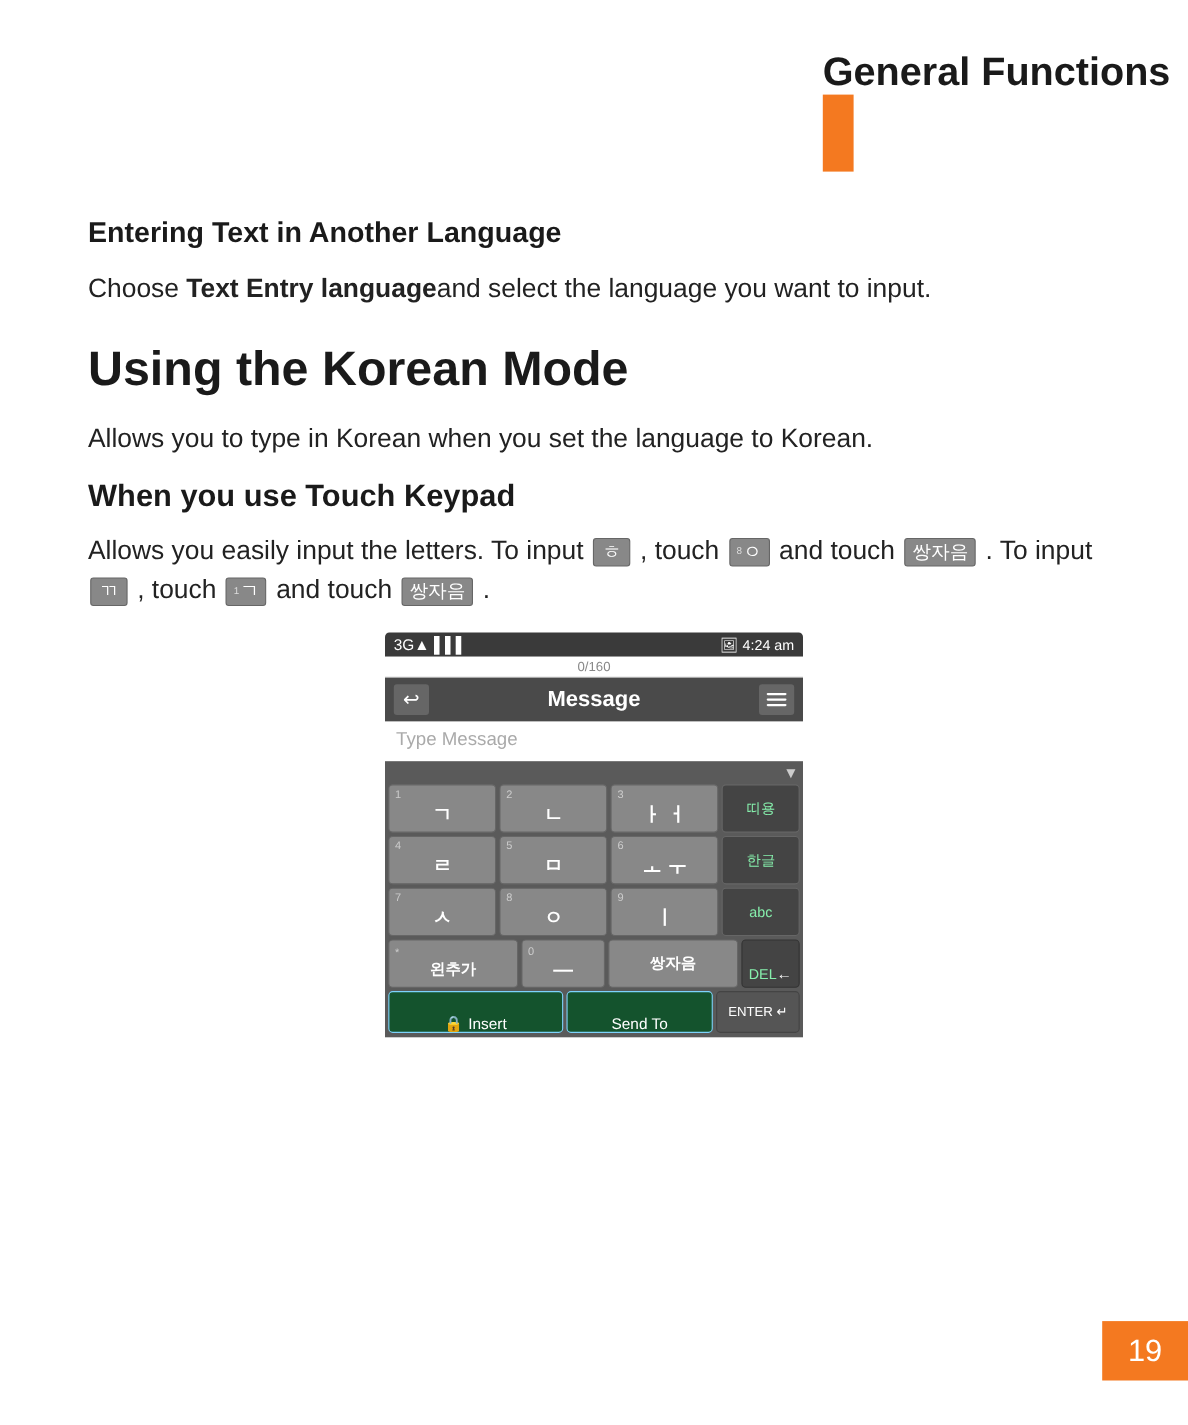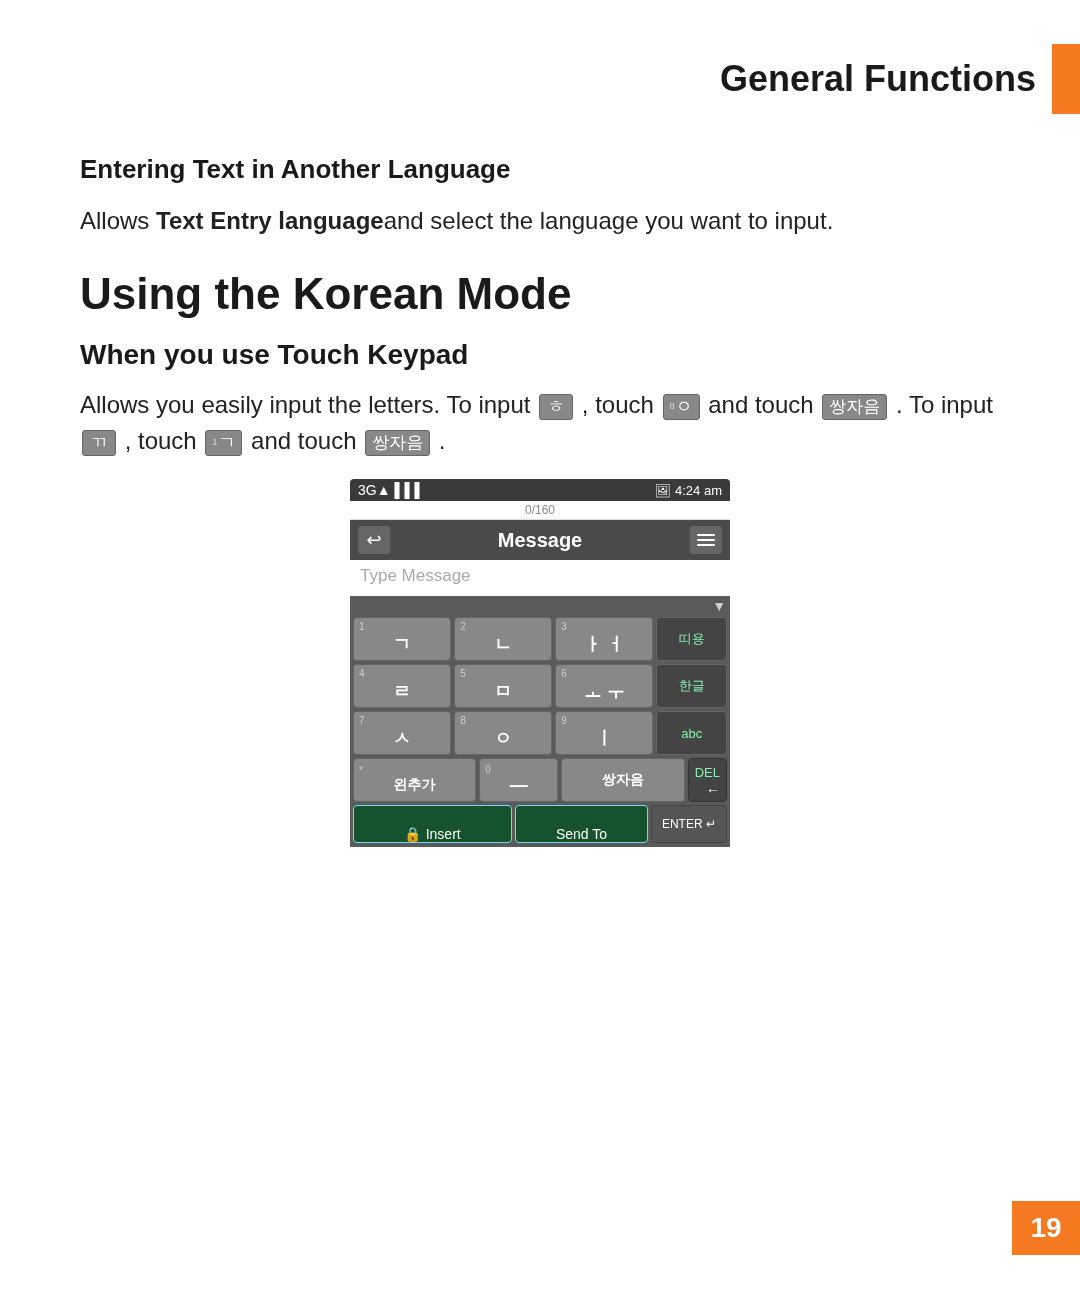--- a/index.html
+++ b/index.html
@@ -16,20 +16,21 @@
     .header {
       display: flex;
       justify-content: flex-end;
       align-items: flex-start;
       padding-top: 44px;
       padding-right: 0;
     }
     .header-title-wrap {
       display: flex;
       align-items: stretch;
+      flex-direction: column;
     }
     .header-title {
       font-size: 36px;
       font-weight: bold;
       color: #1a1a1a;
       padding-right: 16px;
       display: flex;
       align-items: center;
     }
     .header-orange-bar {
@@ -271,38 +272,38 @@
       align-items: center;
       justify-content: center;
       padding: 4px 10px;
       border: 1px solid #444;
     }
 
     .del-key {
       background: #444;
       border-radius: 4px;
       display: flex;
-      flex-direction: column;
+      flex-direction: row;
       align-items: flex-end;
       justify-content: center;
       min-height: 44px;
       padding: 4px 6px;
       border: 1px solid #333;
     }
 
     
     .page-number {
       position: absolute;
       bottom: 40px;
       right: 0;
       background: #f47920;
       color: #fff;
       font-size: 28px;
-      font-weight: bold;
-      width: 68px;
+      font-weight: normal;
+      width: 78px;
       height: 54px;
       display: flex;
       align-items: center;
       justify-content: center;
     }
 
     .inline-key-small {
       display: inline-flex;
       align-items: center;
       justify-content: center;
@@ -335,27 +336,28 @@
   </div>
 </div>
 
 <div class="content">
 
   <div>
     <div class="section-heading">Entering Text in Another Language</div>
 
 
     <p class="body-text">
-      <span>Allows </span><span class="bold">Text Entry language</span><span>and select the language you want to input.</span>
+      <span>Choose </span><span class="bold">Text Entry language</span><span>and select the language you want to input.</span>
     </p>
 
   </div>
 
   <div>
     <h2 class="main-heading">Using the Korean Mode</h2>
+    <p class="body-text">Allows you to type in Korean when you set the language to Korean.</p>
   </div>
 
   <div>
     <div class="sub-heading">When you use Touch Keypad</div>
 
     <p class="body-text">
       <span>Allows you easily input the letters. To input</span>
       <span class="inline-key-small korean-char">ㅎ</span>
       <span>, touch </span>
       <span class="inline-key-small korean-char"><sup style="font-size:9px;color:#ddd;margin-right:1px">8</sup>ㅇ</span>

